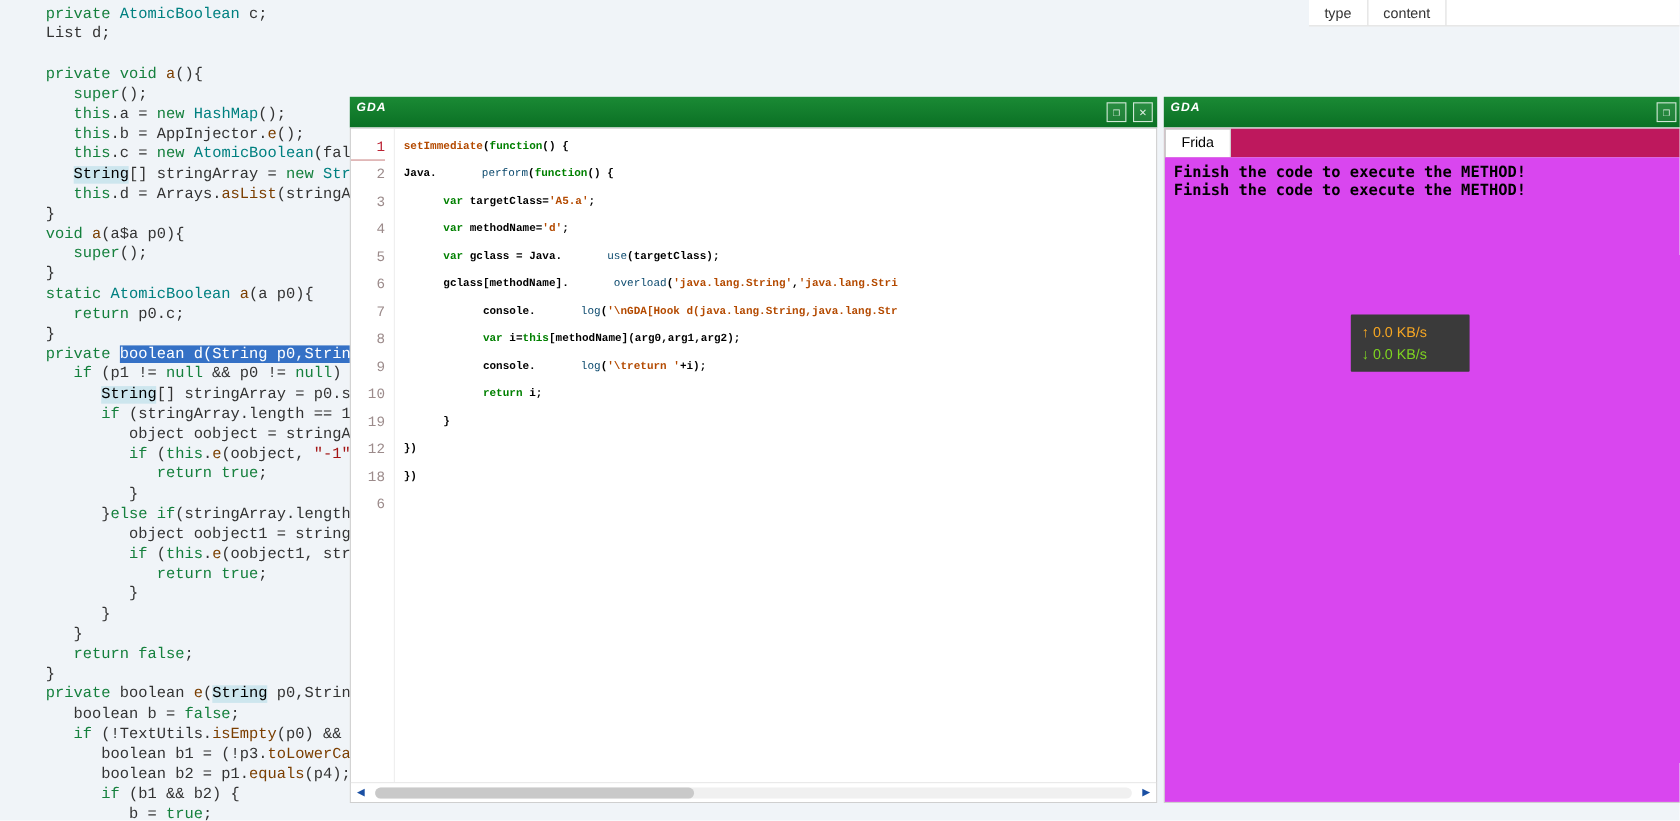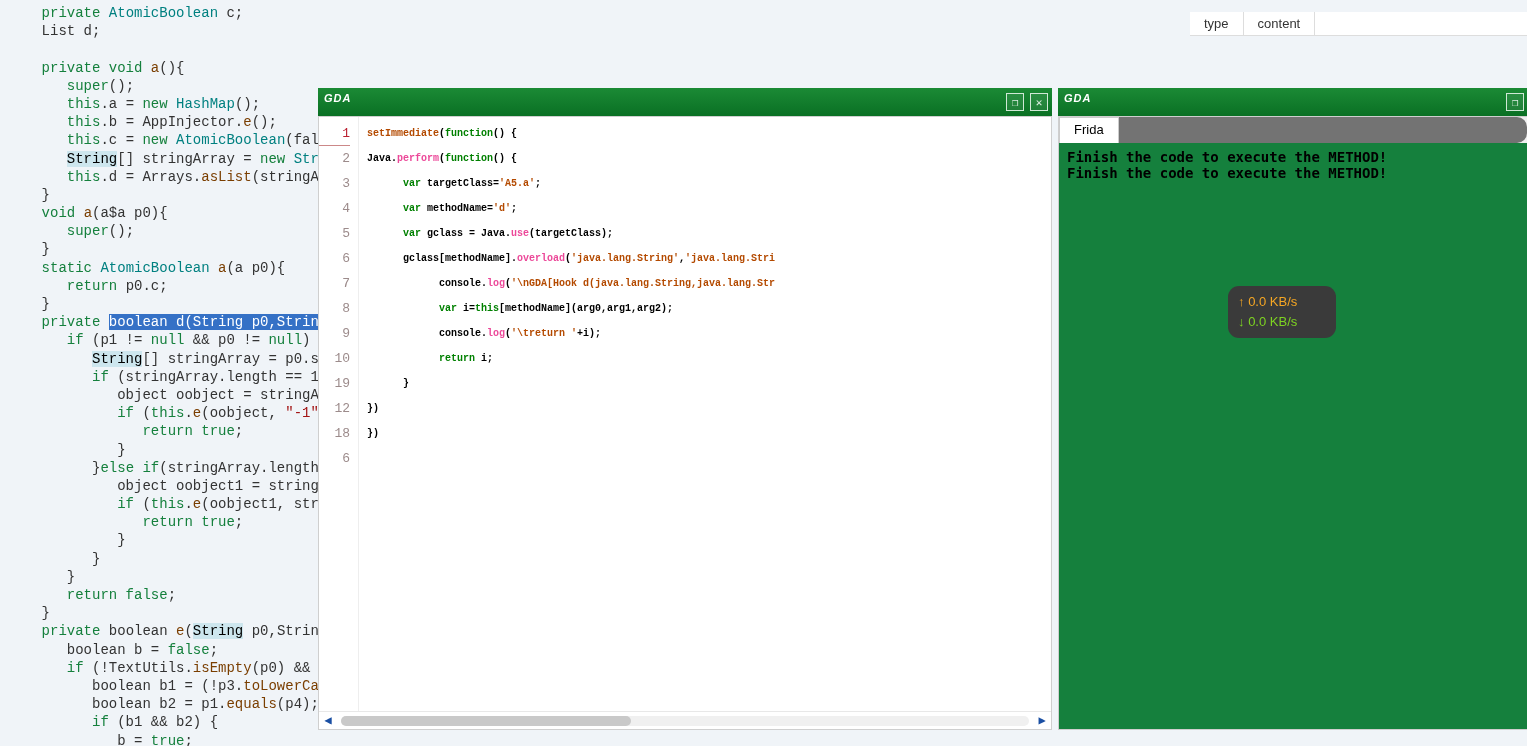--- a/index.html
+++ b/index.html
@@ -27,21 +27,21 @@
   .bg-code .kw { color: #15803d; }
   .bg-code .type { color: #008080; }
   .bg-code .fn { color: #7a3e00; }
   .bg-code .lit { color: #a31515; }
   .bg-code .def { color: #333; }
   .bg-code .hl { background: #3571c6; color: #fff; }
   .bg-code .hl-type { background: #cde6ee; }
   
   .table-hdr {
     position: absolute;
-    top: 12px;
+    top: 0;
     left: 1190px;
     right: 0;
     height: 24px;
     background: #fff;
     border-bottom: 1px solid #ddd;
     display: flex;
     font-family: "Segoe UI", Arial, sans-serif;
     font-size: 13px;
     color: #333;
   }
@@ -108,21 +108,21 @@
     flex: 1;
     padding: 4px 8px;
     white-space: pre;
     overflow: hidden;
     font-size: 10px;
     color: #222;
   }
   .code-area div { line-height: 25px; height: 25px; font-weight: bold; }
   .code-area .kw   { color: #008000; }
   .code-area .fn   { color: #b44a00; }
-  .code-area .fn2  { color: #ec4899; font-weight: bold; }
+  .code-area .fn2  { color: #0c4a6e; font-weight: normal; margin-left: 41px; }
   .code-area .str  { color: #b44a00; }
   .code-area .obj  { color: #000; }
   
   .hscroll {
     height: 18px;
     background: #fff;
     display: flex;
     align-items: center;
     border-top: 1px solid #e8e8e8;
   }
@@ -135,47 +135,47 @@
   .hscroll .thumb { position: absolute; left: 0; width: 290px; height: 10px; background: #c9c9c9; border-radius: 5px; }
   
   .right-pane {
     position: absolute;
     left: 1058px; top: 116px;
     width: 470px; height: 614px;
     background: #f0f0f0;
     border: 1px solid #cfcfcf;
     display: flex; flex-direction: column;
   }
-  .tabs { display: flex; background: #737373; height: 26px; border-radius: 10px; }
+  .tabs { display: flex; background: #be185d; height: 26px; }
   .tab {
     padding: 4px 14px;
     background: #fff;
     border: 1px solid #ccc;
     border-bottom: none;
     font-family: "Segoe UI", Arial, sans-serif;
     font-size: 13px;
     cursor: pointer;
   }
   .out-body {
     flex: 1;
-    background: #15803d;
+    background: #d946ef;
     padding: 6px 8px;
     font-family: Consolas, monospace;
     font-size: 14px;
     font-weight: bold;
     white-space: pre;
     overflow: hidden;
   }
   
   .net-overlay {
     position: absolute;
     left: 1228px; top: 286px;
     width: 108px;
     background: #3a3a3a;
-    border-radius: 11px;
+    border-radius: 1px;
     padding: 6px 10px;
     font-family: "Segoe UI", Arial, sans-serif;
     font-size: 13px;
     line-height: 20px;
   }
   .net-overlay .up { color: #f5a623; }
   .net-overlay .down { color: #7ed321; }
 </style>
 </head>
 <body>

